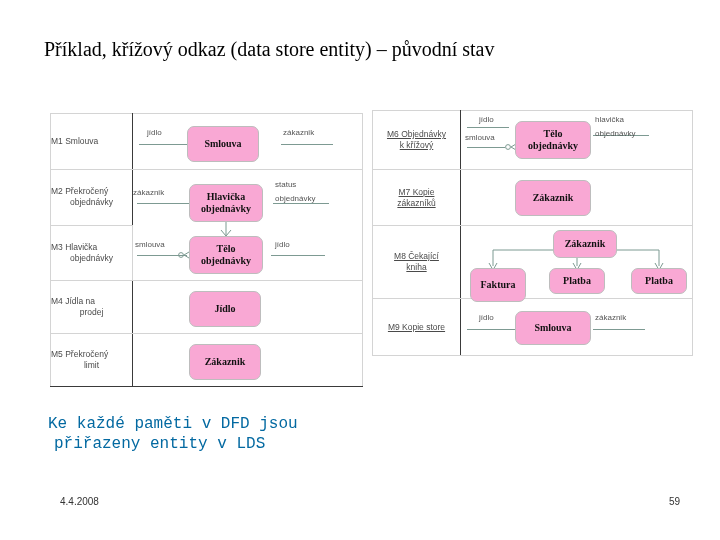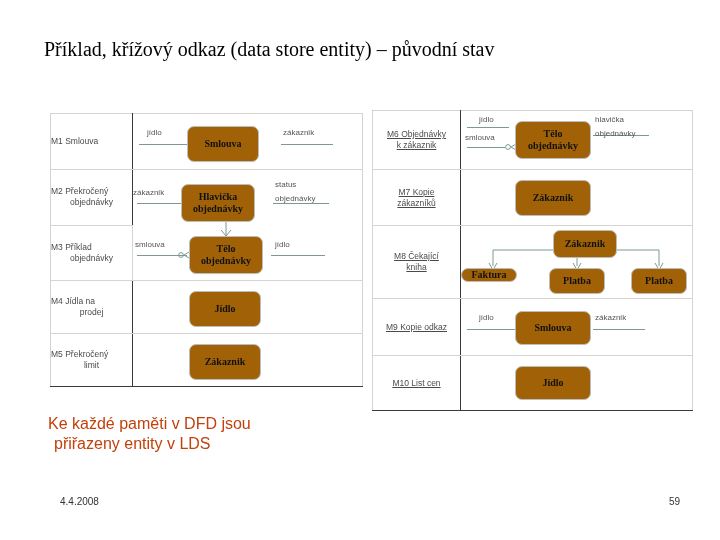--- a/index.html
+++ b/index.html
@@ -83,21 +83,21 @@
     position: relative;
     padding: 0;
   }
 
   
   .entity {
     position: absolute;
     box-sizing: border-box;
     border: 1px solid #bdbdbd;
     border-radius: 7px;
-    background: #a16207;
+    background: #f9a8d4;
     font-family: "Liberation Serif", serif;
     font-weight: bold;
     font-size: 10px;
     line-height: 12px;
     color: #111111;
     display: flex;
     align-items: center;
     justify-content: center;
     text-align: center;
     z-index: 3;
@@ -131,24 +131,24 @@
     overflow: visible;
     z-index: 2;
   }
 
   
   .bottom-note {
     position: absolute;
     left: 48px;
     top: 414px;
     width: 320px;
-    font-family: Liberation Sans, sans-serif;
+    font-family: Liberation Mono, monospace;
     font-size: 16px;
     line-height: 20px;
-    color: #c2410c;
+    color: #0369a1;
   }
   .bottom-note span { display: block; }
   .bottom-note .note-l2 { padding-left: 6px; }
 
   
   .footer-date {
     position: absolute;
     left: 60px;
     top: 496px;
     font-family: "Liberation Sans", sans-serif;
@@ -198,21 +198,21 @@
       <td class="label-cell heavy-top">
         <span class="lbl-line1">M2 Překročený</span>
         <span class="lbl-line2">objednávky</span>
       </td>
       <td class="diagram-cell heavy-top" rowspan="2" style="height:110px;">
 
         <div class="conn h" style="left:4px; top:33px; width:52px;"></div>
         <div class="conn h" style="left:140px; top:33px; width:56px;"></div>
         <div class="link-label" style="left:0px; top:18px;">zákaznik</div>
         <div class="link-label two-line" style="left:142px; top:8px;">status objednávky</div>
-        <div class="entity" style="left:48px; top:14px; width:74px; height:38px;">
+        <div class="entity" style="left:56px; top:14px; width:74px; height:38px;">
           <div>
             <span class="ent-l1">Hlavička</span>
             <span class="ent-l2">objednávky</span>
           </div>
         </div>
 
         <svg class="svg-conn" width="230" height="110" viewBox="0 0 230 110">
           <line x1="93" y1="52" x2="93" y2="66" stroke="#7d9a92" stroke-width="1"></line>
           <line x1="93" y1="66" x2="88" y2="60" stroke="#7d9a92" stroke-width="1"></line>
           <line x1="93" y1="66" x2="98" y2="60" stroke="#7d9a92" stroke-width="1"></line>
@@ -230,21 +230,21 @@
         <div class="entity" style="left:56px; top:66px; width:74px; height:38px;">
           <div>
             <span class="ent-l1">Tělo</span>
             <span class="ent-l2">objednávky</span>
           </div>
         </div>
       </td>
     </tr>
     <tr>
       <td class="label-cell" style="border-top:none;">
-        <span class="lbl-line1">M3 Příklad</span>
+        <span class="lbl-line1">M3 Hlavička</span>
         <span class="lbl-line2">objednávky</span>
       </td>
     </tr>
 
     <tr>
       <td class="label-cell heavy-top">
         <span class="lbl-line1">M4 Jídla na</span>
         <span class="lbl-line2">prodej</span>
       </td>
       <td class="diagram-cell heavy-top" style="height:52px;">
@@ -271,21 +271,21 @@
 <table class="diagram-table right-table">
   <colgroup>
       <col style="width:88px">
       <col style="width:232px">
     </colgroup>
   <tbody>
 
     <tr>
       <td class="label-cell">
         <span class="lbl-line1">M6 Objednávky</span>
-        <span class="lbl-line2">k zákaznik</span>
+        <span class="lbl-line2">k křížový</span>
       </td>
       <td class="diagram-cell" style="height:58px;">
         <div class="conn h" style="left:6px; top:16px; width:42px;"></div>
         <div class="conn h" style="left:6px; top:36px; width:38px;"></div>
         <div class="conn h" style="left:132px; top:24px; width:56px;"></div>
         <svg class="svg-conn" width="232" height="58" viewBox="0 0 232 58">
           <circle cx="47" cy="36" r="2.4" fill="none" stroke="#7d9a92" stroke-width="1"></circle>
           <line x1="50" y1="36" x2="55" y2="33" stroke="#7d9a92" stroke-width="1"></line>
           <line x1="50" y1="36" x2="55" y2="39" stroke="#7d9a92" stroke-width="1"></line>
         </svg>
@@ -329,59 +329,48 @@
           <line x1="116" y1="44" x2="112" y2="37" stroke="#7d9a92" stroke-width="1"></line>
           <line x1="116" y1="44" x2="120" y2="37" stroke="#7d9a92" stroke-width="1"></line>
 
           <path d="M132 24 L198 24 L198 40" fill="none" stroke="#7d9a92" stroke-width="1"></path>
           <line x1="198" y1="44" x2="194" y2="37" stroke="#7d9a92" stroke-width="1"></line>
           <line x1="198" y1="44" x2="202" y2="37" stroke="#7d9a92" stroke-width="1"></line>
         </svg>
         <div class="entity" style="left:92px; top:4px; width:64px; height:28px;">
           <span class="ent-l1">Zákaznik</span>
         </div>
-        <div class="entity" style="left:0; top:42px; width:56px; height:14px;">
+        <div class="entity" style="left:9px; top:42px; width:56px; height:34px;">
           <span class="ent-l1">Faktura</span>
         </div>
         <div class="entity" style="left:88px; top:42px; width:56px; height:26px;">
           <span class="ent-l1">Platba</span>
         </div>
         <div class="entity" style="left:170px; top:42px; width:56px; height:26px;">
           <span class="ent-l1">Platba</span>
         </div>
       </td>
     </tr>
 
     <tr>
       <td class="label-cell">
-        <span class="lbl-line1">M9 Kopie odkaz</span>
+        <span class="lbl-line1">M9 Kopie store</span>
         <span class="lbl-line2"></span>
       </td>
       <td class="diagram-cell" style="height:56px;">
         <div class="conn h" style="left:6px; top:30px; width:48px;"></div>
         <div class="conn h" style="left:132px; top:30px; width:52px;"></div>
         <div class="link-label" style="left:18px; top:14px;">jídlo</div>
         <div class="link-label" style="left:134px; top:14px;">zákaznik</div>
         <div class="entity" style="left:54px; top:12px; width:76px; height:34px;">
           <span class="ent-l1">Smlouva</span>
         </div>
       </td>
     </tr>
 
-    <tr>
-      <td class="label-cell heavy-bottom">
-        <span class="lbl-line1">M10 List cen</span>
-        <span class="lbl-line2"></span>
-      </td>
-      <td class="diagram-cell heavy-bottom" style="height:54px;">
-        <div class="entity" style="left:54px; top:10px; width:76px; height:34px;">
-          <span class="ent-l1">Jídlo</span>
-        </div>
-      </td>
-    </tr>
   </tbody>
 </table>
 
 <div class="bottom-note">
   <span class="note-l1">Ke každé paměti v DFD jsou</span>
   <span class="note-l2">přiřazeny entity v LDS</span>
 </div>
 
 <div class="footer-date">4.4.2008</div>
 <div class="footer-page">59</div>

